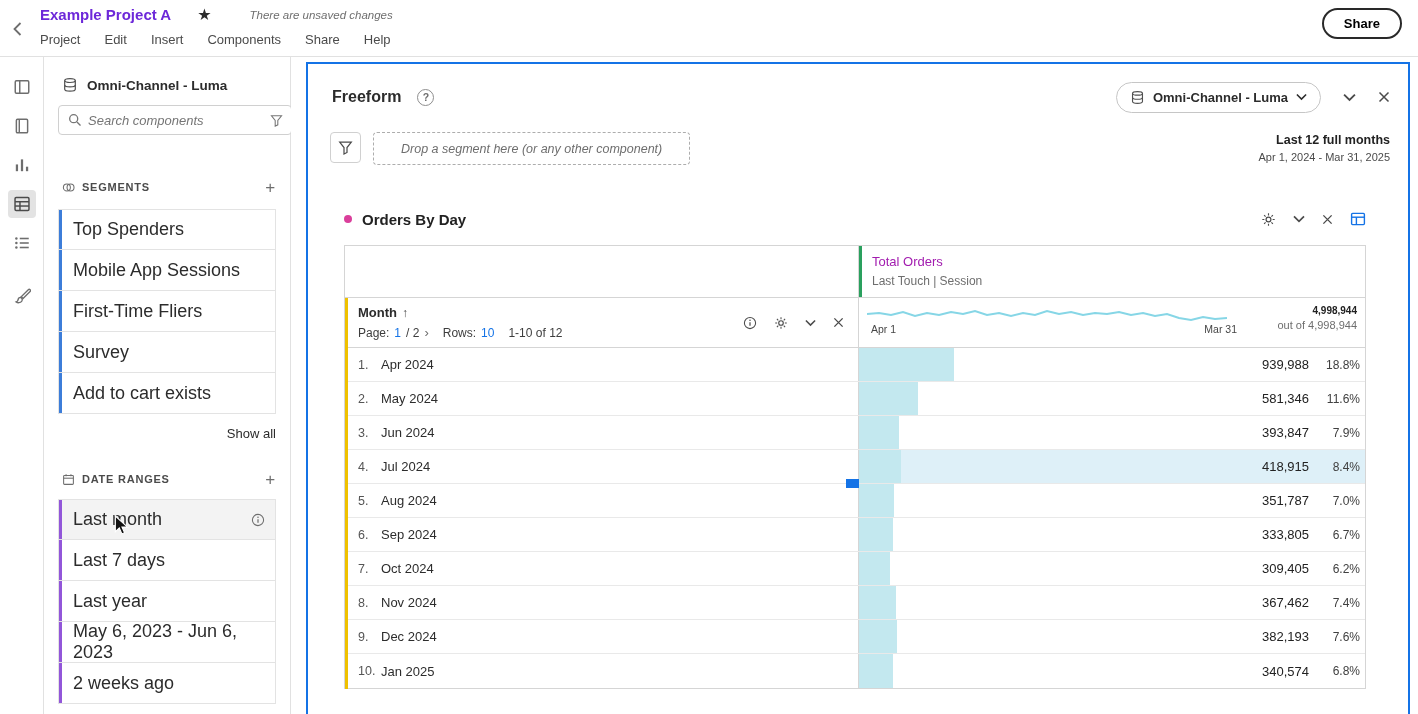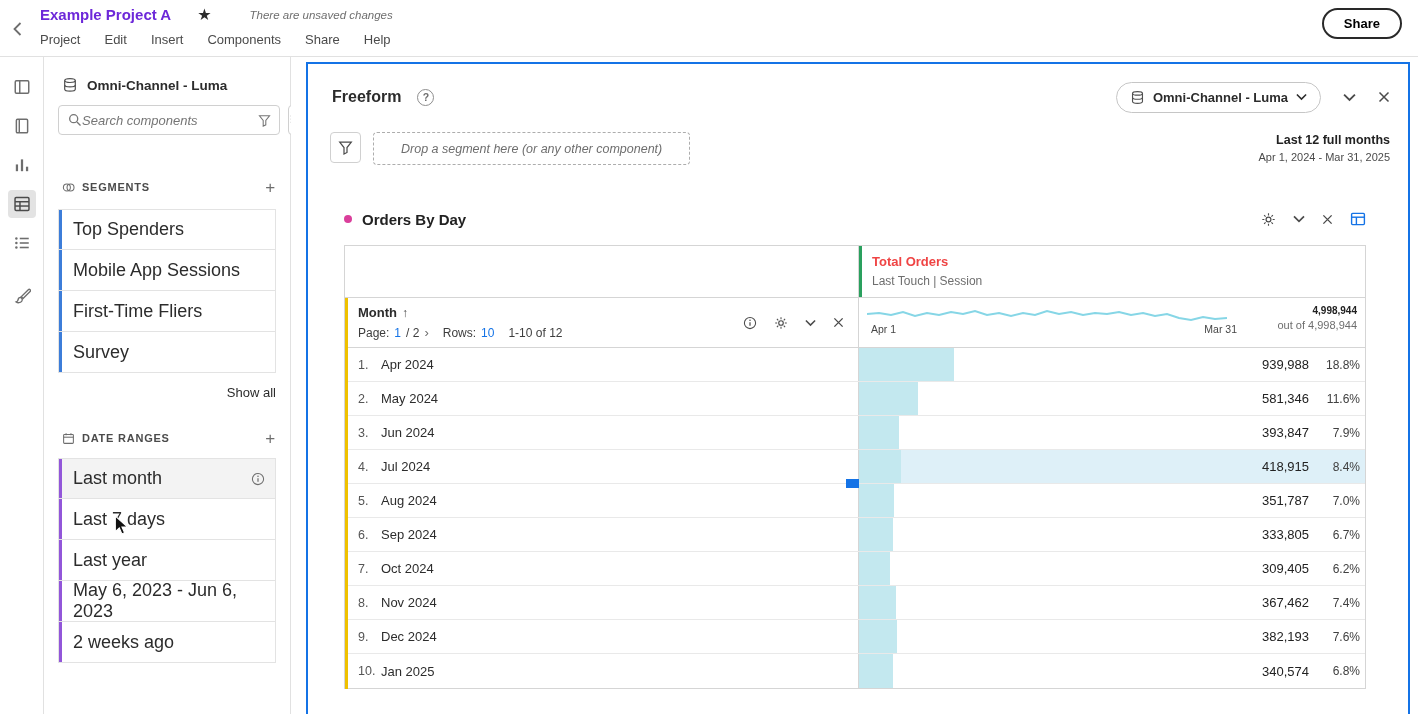--- a/index.html
+++ b/index.html
@@ -24,21 +24,21 @@
   .rail { width:44px; border-right:1px solid #e1e1e1; padding-top:16px; display:flex; flex-direction:column; align-items:center; flex:none; }
   .rail-item { width:28px; height:28px; margin-bottom:11px; display:grid; place-items:center; color:#6e6e6e; border-radius:4px; cursor:pointer; }
   .rail-item.active { background:#e3e3e3; color:#4b4b4b; }
   .rail-item.gap-above { margin-top:14px; }
 
   
   .sidebar { width:247px; border-right:1px solid #e1e1e1; flex:none; position:relative; background:#fff; }
   .dataset-row { padding:14px 14px 0 18px; height:42px; display:flex; align-items:center; gap:9px; font-size:13.5px; font-weight:bold; color:#2c2c2c; }
   .dataset-row svg { color:#505050; flex:none; }
   .search-row { margin:6px 14px 0 14px; display:flex; gap:8px; }
-  .search-box { flex:1; height:30px; border:1px solid #d0d0d0; border-radius:4px; display:flex; align-items:center; padding:0 8px 0 9px; color:#757575; background:#fff; }
+  .search-box { flex:1; height:30px; border:1px solid #d0d0d0; border-radius:4px; display:flex; align-items:center; padding:0 8px 0 9px; gap:6px; color:#757575; background:#fff; }
   .search-box input { flex:1; border:none; outline:none; font-size:13px; min-width:0; font-family:inherit; }
   .search-box input::placeholder { font-style:italic; color:#757575; }
   .sort-btn { width:30px; height:30px; border:1px solid #d0d0d0; border-radius:4px; display:grid; place-items:center; color:#505050; background:#fff; cursor:pointer; }
   .side-section-head { margin:44px 14px 0 18px; display:flex; align-items:center; gap:7px; font-size:11px; font-weight:bold; letter-spacing:.07em; color:#4b4b4b; height:16px; }
   .side-section-head.date { margin-top:30px; }
   .side-section-head .plus { margin-left:auto; font-size:17px; font-weight:normal; color:#6e6e6e; cursor:pointer; line-height:1; }
   .cards { margin:14px 14px 0 14px; }
   .cards.date { margin-top:12px; }
   .card { position:relative; height:41px; background:#fff; border:1px solid #e3e3e3; border-top:none; display:flex; align-items:center; padding:0 10px 0 14px; font-size:18px; color:#2c2c2c; cursor:pointer; }
   .card:first-child { border-top:1px solid #e3e3e3; }
@@ -71,21 +71,21 @@
   .viz-header { display:flex; align-items:center; gap:10px; height:24px; margin-bottom:14px; }
   .viz-dot { width:8px; height:8px; border-radius:50%; background:var(--viz-dot,#da3f9b); flex:none; }
   .viz-title { font-size:15px; font-weight:bold; color:#222; }
   .viz-controls { margin-left:auto; display:flex; align-items:center; gap:17px; color:#6e6e6e; }
   .viz-controls .blue { color:var(--accent-blue,#1473e6); }
 
   .table { border:1px solid #d5d5d5; position:relative; background:#fff; }
   .thead1 { display:flex; height:52px; border-bottom:1px solid #d5d5d5; }
   .th-left { width:514px; border-right:1px solid #d5d5d5; flex:none; }
   .th-metric { flex:1; border-left:3px solid var(--metric,#2aa05e); padding:8px 0 0 10px; }
-  .metric-name { font-size:13px; font-weight:bold; color:#ef4444; }
+  .metric-name { font-size:13px; font-weight:normal; color:#a21caf; }
   .metric-sub { font-size:12px; color:#6e6e6e; margin-top:5px; }
 
   .thead2 { display:flex; height:50px; border-bottom:1px solid #d5d5d5; }
   .th2-left { width:514px; border-right:1px solid #d5d5d5; flex:none; position:relative; padding:7px 10px 0 13px; }
   .th2-left::before { content:""; position:absolute; left:0; top:0; bottom:0; width:3px; background:var(--dimension,#efc100); }
   .dim-row { display:flex; align-items:center; gap:5px; font-size:13px; font-weight:bold; color:#2c2c2c; }
   .sort-arrow { font-size:12px; color:#4b4b4b; font-weight:normal; }
   .pag-row { margin-top:5px; font-size:12px; color:#3d3d3d; display:flex; align-items:center; gap:5px; }
   .pag-row .lnk { color:var(--accent-blue,#1473e6); cursor:pointer; }
   .pag-row .chev { color:#6e6e6e; font-size:13px; cursor:pointer; }
@@ -232,20 +232,23 @@
             <span>Top Spenders</span>
           </div>
         <div class="card segment">
             <span>Mobile App Sessions</span>
           </div>
         <div class="card segment">
             <span>First-Time Fliers</span>
           </div>
         <div class="card segment">
             <span>Survey</span>
+          </div>
+        <div class="card segment">
+            <span>Add to cart exists</span>
           </div>
       </div>
       <div class="show-all">Show all</div>
 
       <div class="side-section-head date">
         <svg width="13" height="13" viewBox="0 0 16 16" style="color:#6e6e6e">
             <rect x="2" y="3" width="12" height="11" rx="1" fill="none" stroke="currentColor" stroke-width="1.3"></rect>
             <line x1="2" y1="6.4" x2="14" y2="6.4" stroke="currentColor" stroke-width="1.3"></line>
             <line x1="5" y1="1.6" x2="5" y2="4" stroke="currentColor" stroke-width="1.3"></line>
             <line x1="11" y1="1.6" x2="11" y2="4" stroke="currentColor" stroke-width="1.3"></line>

